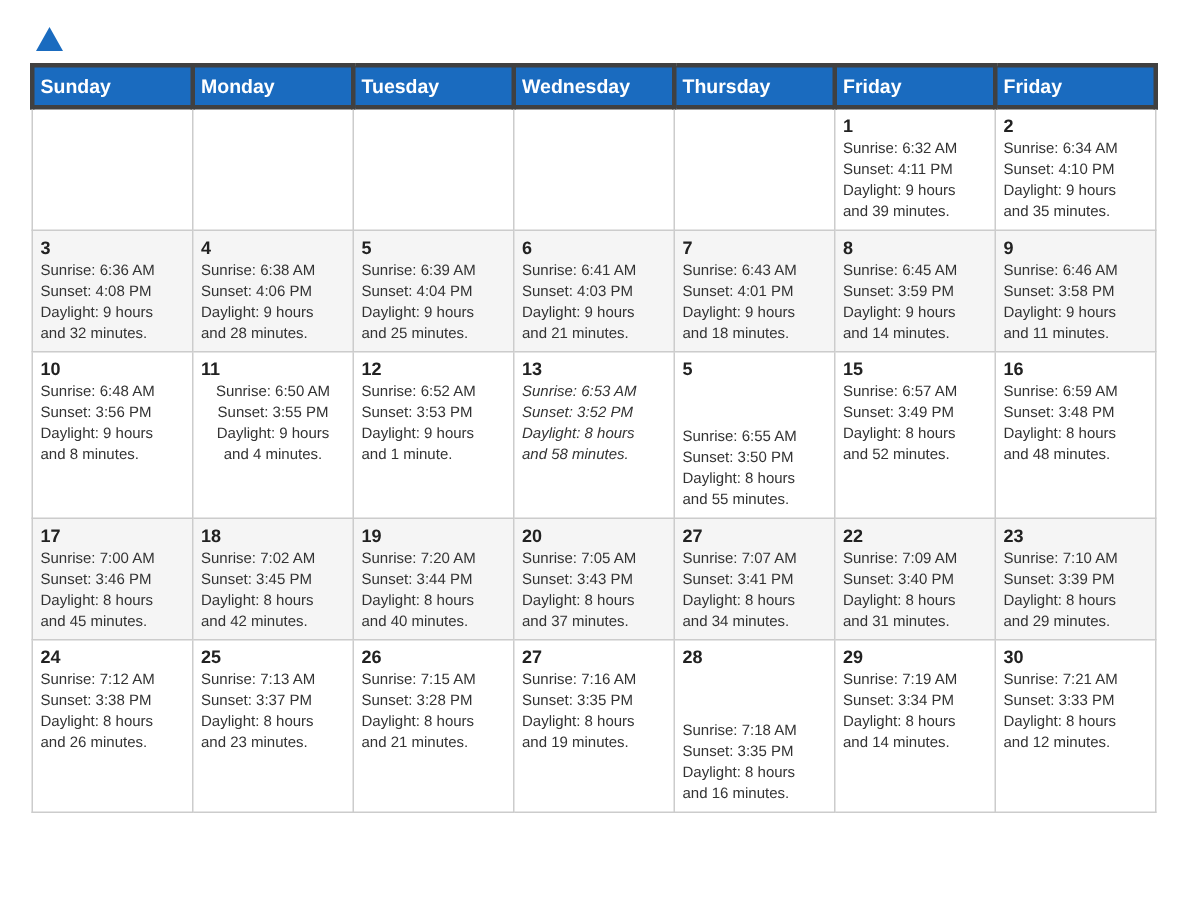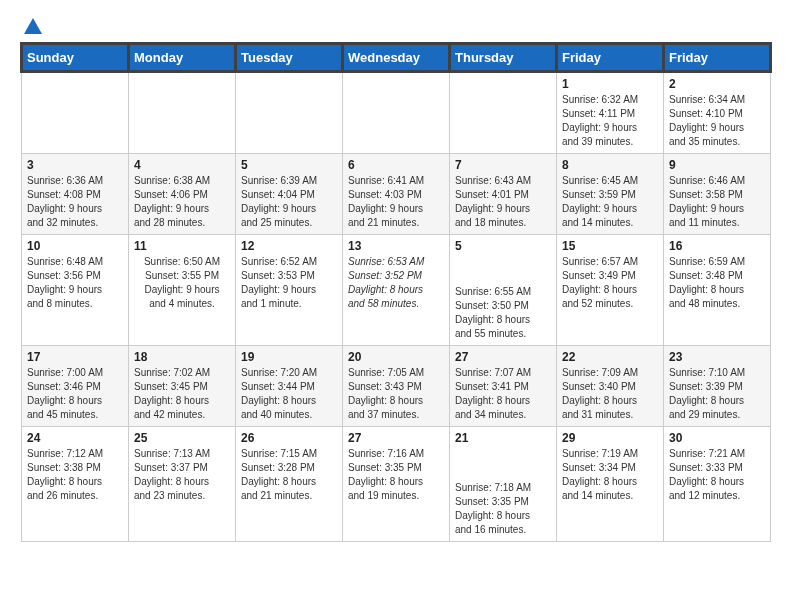--- a/index.html
+++ b/index.html
@@ -325,21 +325,21 @@
 and 21 minutes.</div>
           </td>
           <td>
             <span class="day-num">27</span>
             <div class="day-info" style="white-space: pre-line;">Sunrise: 7:16 AM
 Sunset: 3:35 PM
 Daylight: 8 hours
 and 19 minutes.</div>
           </td>
           <td>
-            <span class="day-num">21</span>
+            <span class="day-num">28</span>
             <div class="day-info" style="white-space: pre-line; margin-top: 36px;">Sunrise: 7:18 AM
 Sunset: 3:35 PM
 Daylight: 8 hours
 and 16 minutes.</div>
           </td>
           <td>
             <span class="day-num">29</span>
             <div class="day-info" style="white-space: pre-line;">Sunrise: 7:19 AM
 Sunset: 3:34 PM
 Daylight: 8 hours

